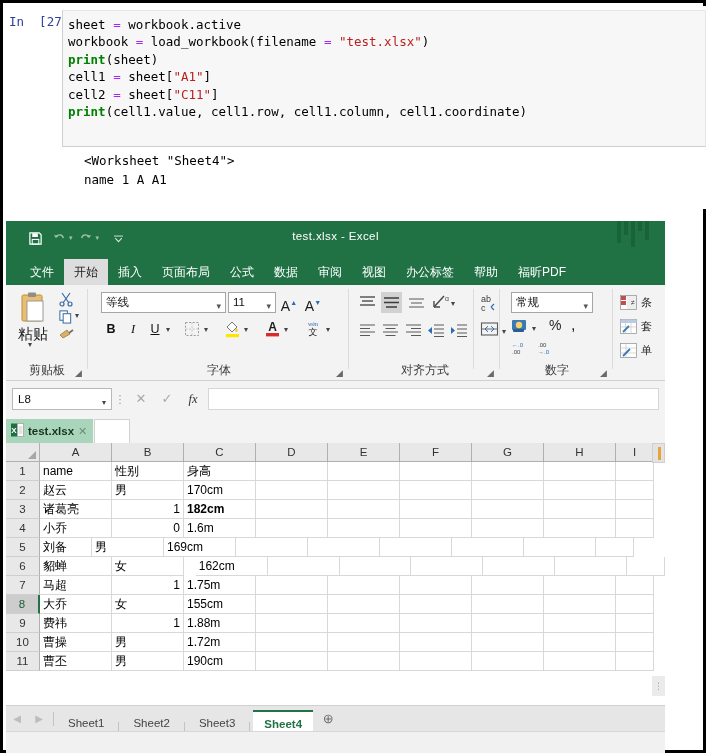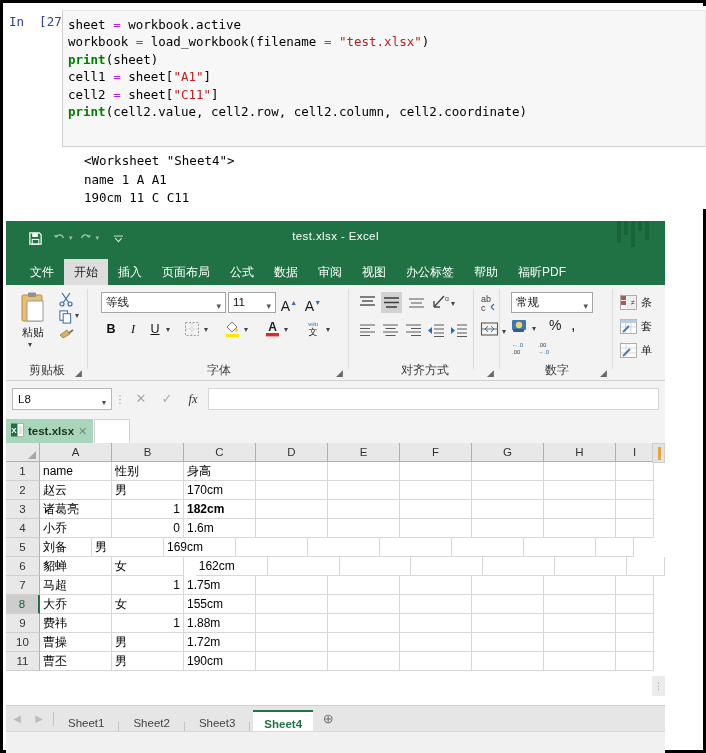--- a/index.html
+++ b/index.html
@@ -94,21 +94,21 @@
     position:absolute; bottom:3px; right:4px; width:9px; height:9px;
     color:#6a6a6a; font-size:9px; line-height:9px;
   }
   
   #grp-clip { left:0; width:82px; }
   #paste-icon {
     position:absolute; left:12px; top:6px; width:30px; height:34px;
   }
   #paste-label {
     position:absolute; left:6px; top:40px; width:42px; text-align:center;
-    font-size:11px; color:#222;
+    font-size:15px; color:#222;
   }
   #paste-caret {
     position:absolute; left:22px; top:55px; font-size:8px; color:#444;
   }
   .mini-ic { position:absolute; font-size:13px; color:#3b6ea5; }
   
   #grp-font { left:83px; width:260px; }
   #font-name-box {
     position:absolute; left:12px; top:7px; width:125px; height:21px;
     background:#fff; border:1px solid #a6a6a6; font-size:11.5px;
@@ -251,27 +251,26 @@
 
   <div id="jupyter">
     <div id="in-prompt">In  [27]:</div>
     <div id="code-cell">
       <div id="code-lines">
           <div class="code-line"><span>sheet </span><span class="kw-op">=</span><span> workbook.active</span></div>
           <div class="code-line"><span>workbook </span><span class="kw-op">=</span><span> load_workbook(filename </span><span class="kw-op">=</span><span> </span><span class="kw-str">"test.xlsx"</span><span>)</span></div>
           <div class="code-line"><span class="kw-green">print</span><span>(sheet)</span></div>
           <div class="code-line"><span>cell1 </span><span class="kw-op">=</span><span> sheet[</span><span class="kw-str">"A1"</span><span>]</span></div>
           <div class="code-line"><span>cell2 </span><span class="kw-op">=</span><span> sheet[</span><span class="kw-str">"C11"</span><span>]</span></div>
-          <div class="code-line"><span class="kw-green">print</span><span>(cell2.value, cell2.row, cell2.column, cell2.coordinate)</span></div>
+          <div class="code-line"><span class="kw-green">print</span><span>(cell1.value, cell1.row, cell1.column, cell1.coordinate)</span></div>
         </div>
     </div>
     <div id="out-area">
         <div class="out-line">&lt;Worksheet "Sheet4"&gt;</div>
         <div class="out-line">name 1 A A1</div>
-        <div class="out-line">190cm 11 C C11</div>
       </div>
   </div>
 
   <div id="excel">
 
     <div id="titlebar">
       <div id="qat">
         <div class="qat-btn">
           <svg width="15" height="15" viewBox="0 0 16 16" aria-hidden="true">
             <path d="M2 2h10l2 2v10H2V2z" fill="none" stroke="#ffffff" stroke-width="1.3"></path>

